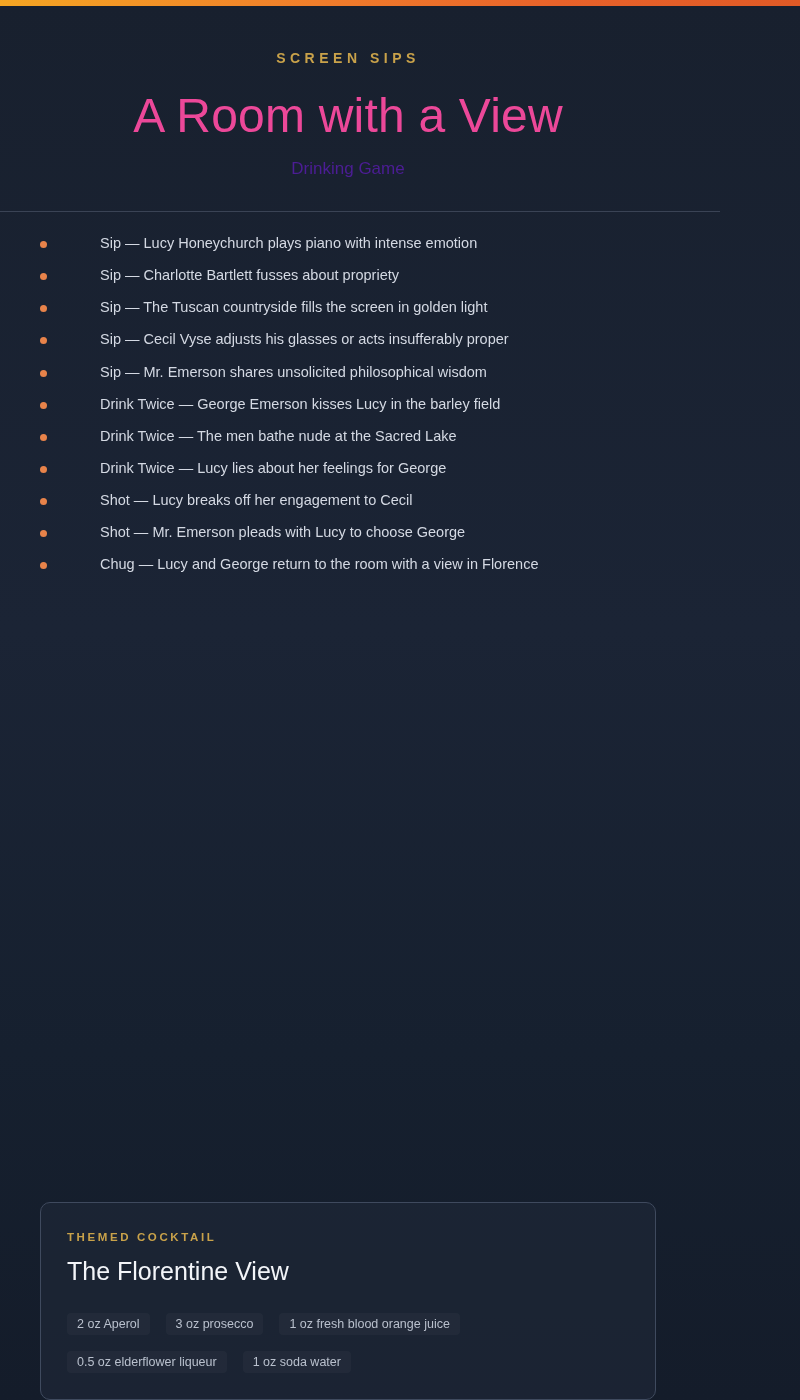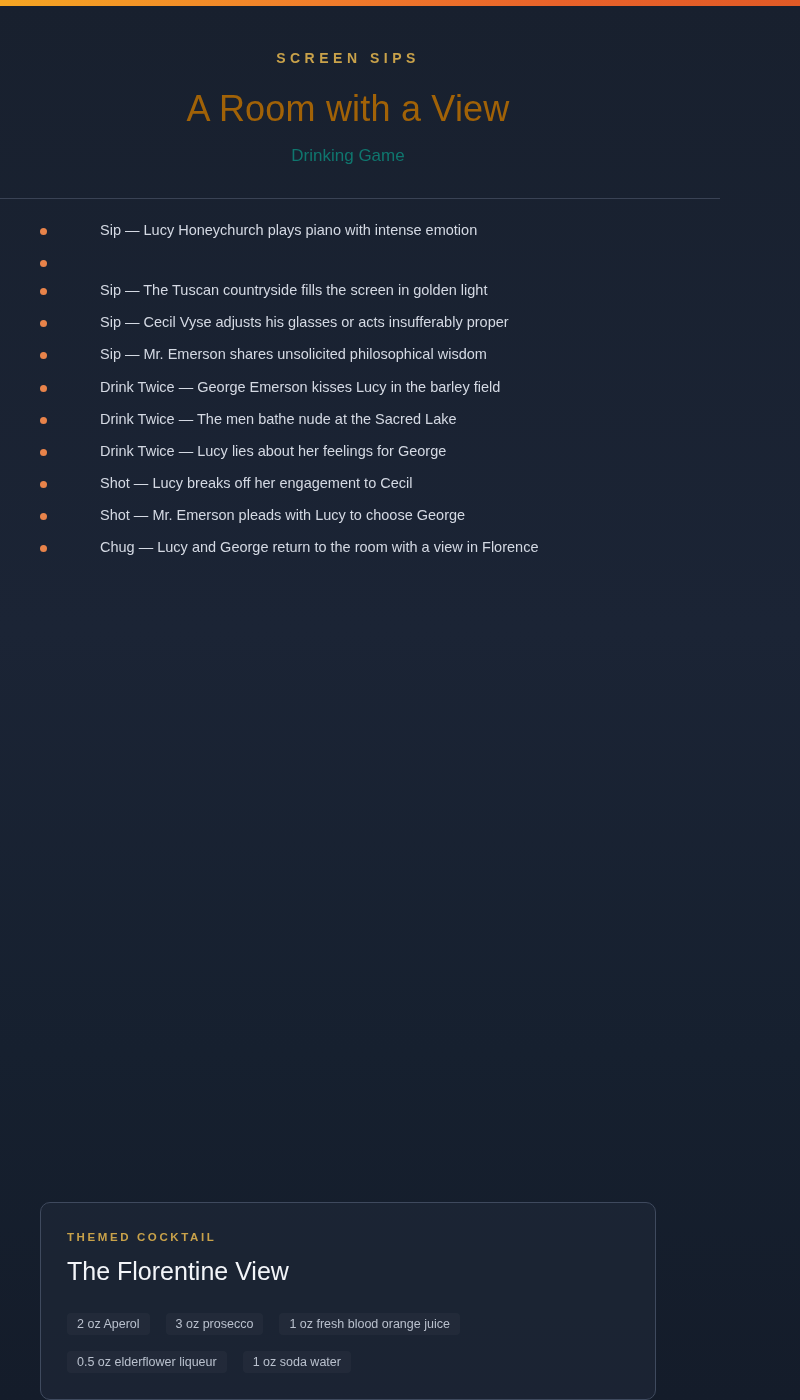--- a/index.html
+++ b/index.html
@@ -43,30 +43,30 @@
   .brand {
     font-size: 14px;
     letter-spacing: 4.5px;
     color: #c9a24a;
     font-weight: 700;
     text-transform: uppercase;
   }
 
   .title {
     margin-top: 22px;
-    font-size: 36px;
+    font-size: 48px;
     font-weight: 400;
-    color: #a16207;
+    color: #ec4899;
     letter-spacing: 0.2px;
   }
 
   .subtitle {
     margin-top: 16px;
     font-size: 17px;
-    color: #0f766e;
+    color: #4c1d95;
   }
 
   .divider {
     width: 720px;
     height: 1px;
     background: #3a4355;
     margin: 32px auto 0 auto;
   }
 
   
@@ -164,20 +164,21 @@
     <div class="divider"></div>
   </div>
 
   <div class="rules">
     <div class="rule">
       <span class="bullet"></span>
       <span class="rule-text">Sip — Lucy Honeychurch plays piano with intense emotion</span>
     </div>
     <div class="rule">
       <span class="bullet"></span>
+      <span class="rule-text">Sip — Charlotte Bartlett fusses about propriety</span>
     </div>
     <div class="rule">
       <span class="bullet"></span>
       <span class="rule-text">Sip — The Tuscan countryside fills the screen in golden light</span>
     </div>
     <div class="rule">
       <span class="bullet"></span>
       <span class="rule-text">Sip — Cecil Vyse adjusts his glasses or acts insufferably proper</span>
     </div>
     <div class="rule">

